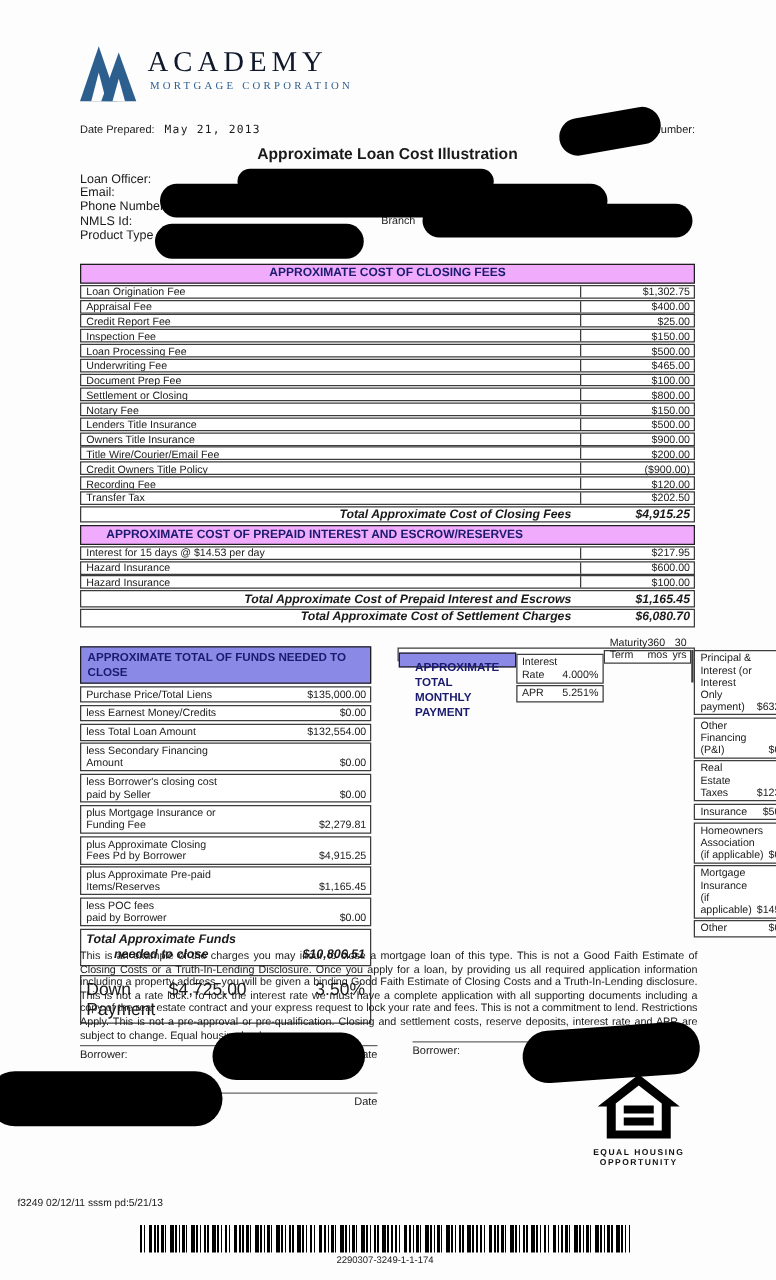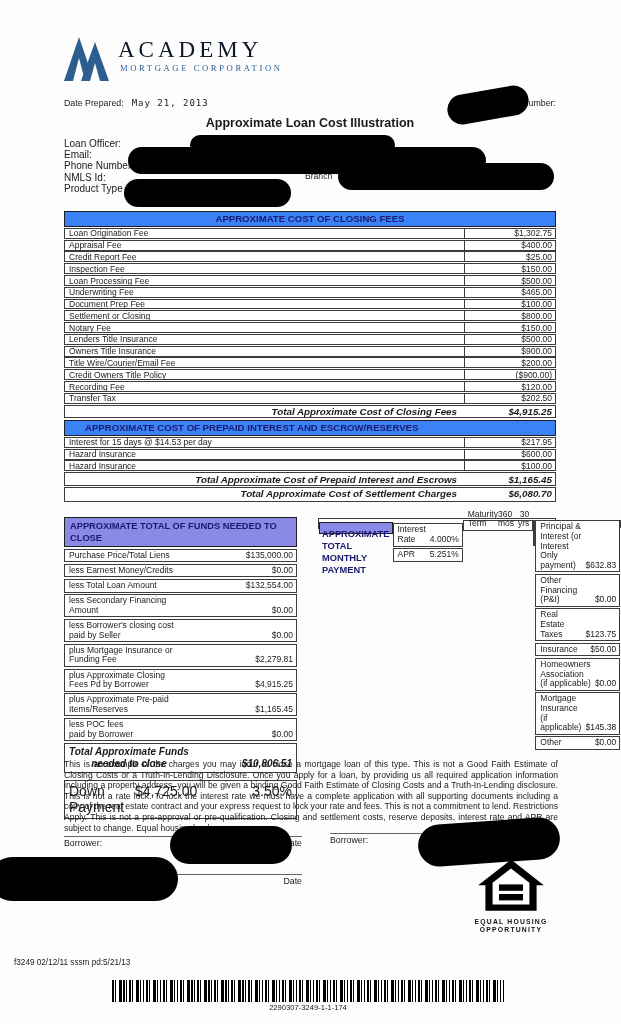--- a/index.html
+++ b/index.html
@@ -23,40 +23,40 @@
   .doc-title{position:absolute;left:64px;top:116px;width:492px;text-align:center;
              font-weight:bold;font-size:12.5px;}
   .info{position:absolute;left:64px;top:138px;font-size:10px;line-height:11.2px;}
   .branch-label{position:absolute;left:305px;top:171px;font-size:8.6px;}
 
   
   .blob{position:absolute;background:#000;}
 
   
   .tblwrap{position:absolute;left:64px;}
-  .band{box-sizing:border-box;background:#3b82f6;border:1px solid #1f1f1f;color:#1a1a6e;
+  .band{box-sizing:border-box;background:#f0abfc;border:1px solid #1f1f1f;color:#1a1a6e;
         font-weight:bold;font-size:9.6px;height:16px;line-height:14.5px;}
   .band.center{text-align:center;}
   .band.left{padding-left:20px;}
   .r{box-sizing:border-box;display:flex;height:10.9px;margin-top:0.9px;border:1px solid #3c3c3c;
      font-size:8.5px;line-height:8.8px;background:#fff;}
   .rl{flex:1;border-right:1px solid #3c3c3c;padding:0.5px 0 0 4px;white-space:nowrap;overflow:hidden;}
   .rv{box-sizing:border-box;width:90px;text-align:right;padding:0.5px 3px 0 0;}
   .totrow{box-sizing:border-box;display:flex;height:13.5px;margin-top:0.9px;border:1px solid #3c3c3c;
           font-size:9.8px;font-weight:bold;font-style:italic;line-height:11.5px;background:#fff;}
   .totl{flex:1;text-align:right;padding:0.5px 8px 0 0;}
   .totv{box-sizing:border-box;width:90px;text-align:right;padding:0.5px 3px 0 0;}
 
   
   .side{position:absolute;top:517px;}
   .side.l{left:64px;width:233px;}
   .side.r{left:318px;width:238px;}
   .band2{box-sizing:border-box;background:#8b89e6;border:1px solid #1f1f1f;color:#1a1a6e;
          font-weight:bold;font-size:9.3px;padding:2px 5px;line-height:12px;}
-  .band2.ctr{text-align:left;margin-top:3px;padding:5px 2px;}
+  .band2.ctr{text-align:left;margin-top:3px;padding:5px 12px;}
   .br{box-sizing:border-box;display:flex;justify-content:space-between;align-items:flex-end;
       border:1px solid #3c3c3c;margin-top:1.6px;padding:1px 3px 1px 4px;font-size:8.5px;
       line-height:9.6px;min-height:10.5px;background:#fff;}
   .brl{white-space:pre-line;}
   .brv{text-align:right;padding-left:4px;}
   .spacer-row{box-sizing:border-box;border:1px solid #3c3c3c;margin-top:1.6px;height:26px;background:#fff;}
   .btot{box-sizing:border-box;display:flex;justify-content:space-between;align-items:flex-end;
         border:1px solid #3c3c3c;margin-top:1.6px;padding:2px 4px;background:#fff;
         font-size:10px;font-weight:bold;font-style:italic;line-height:12px;}
   .btot .l1{display:block;}

